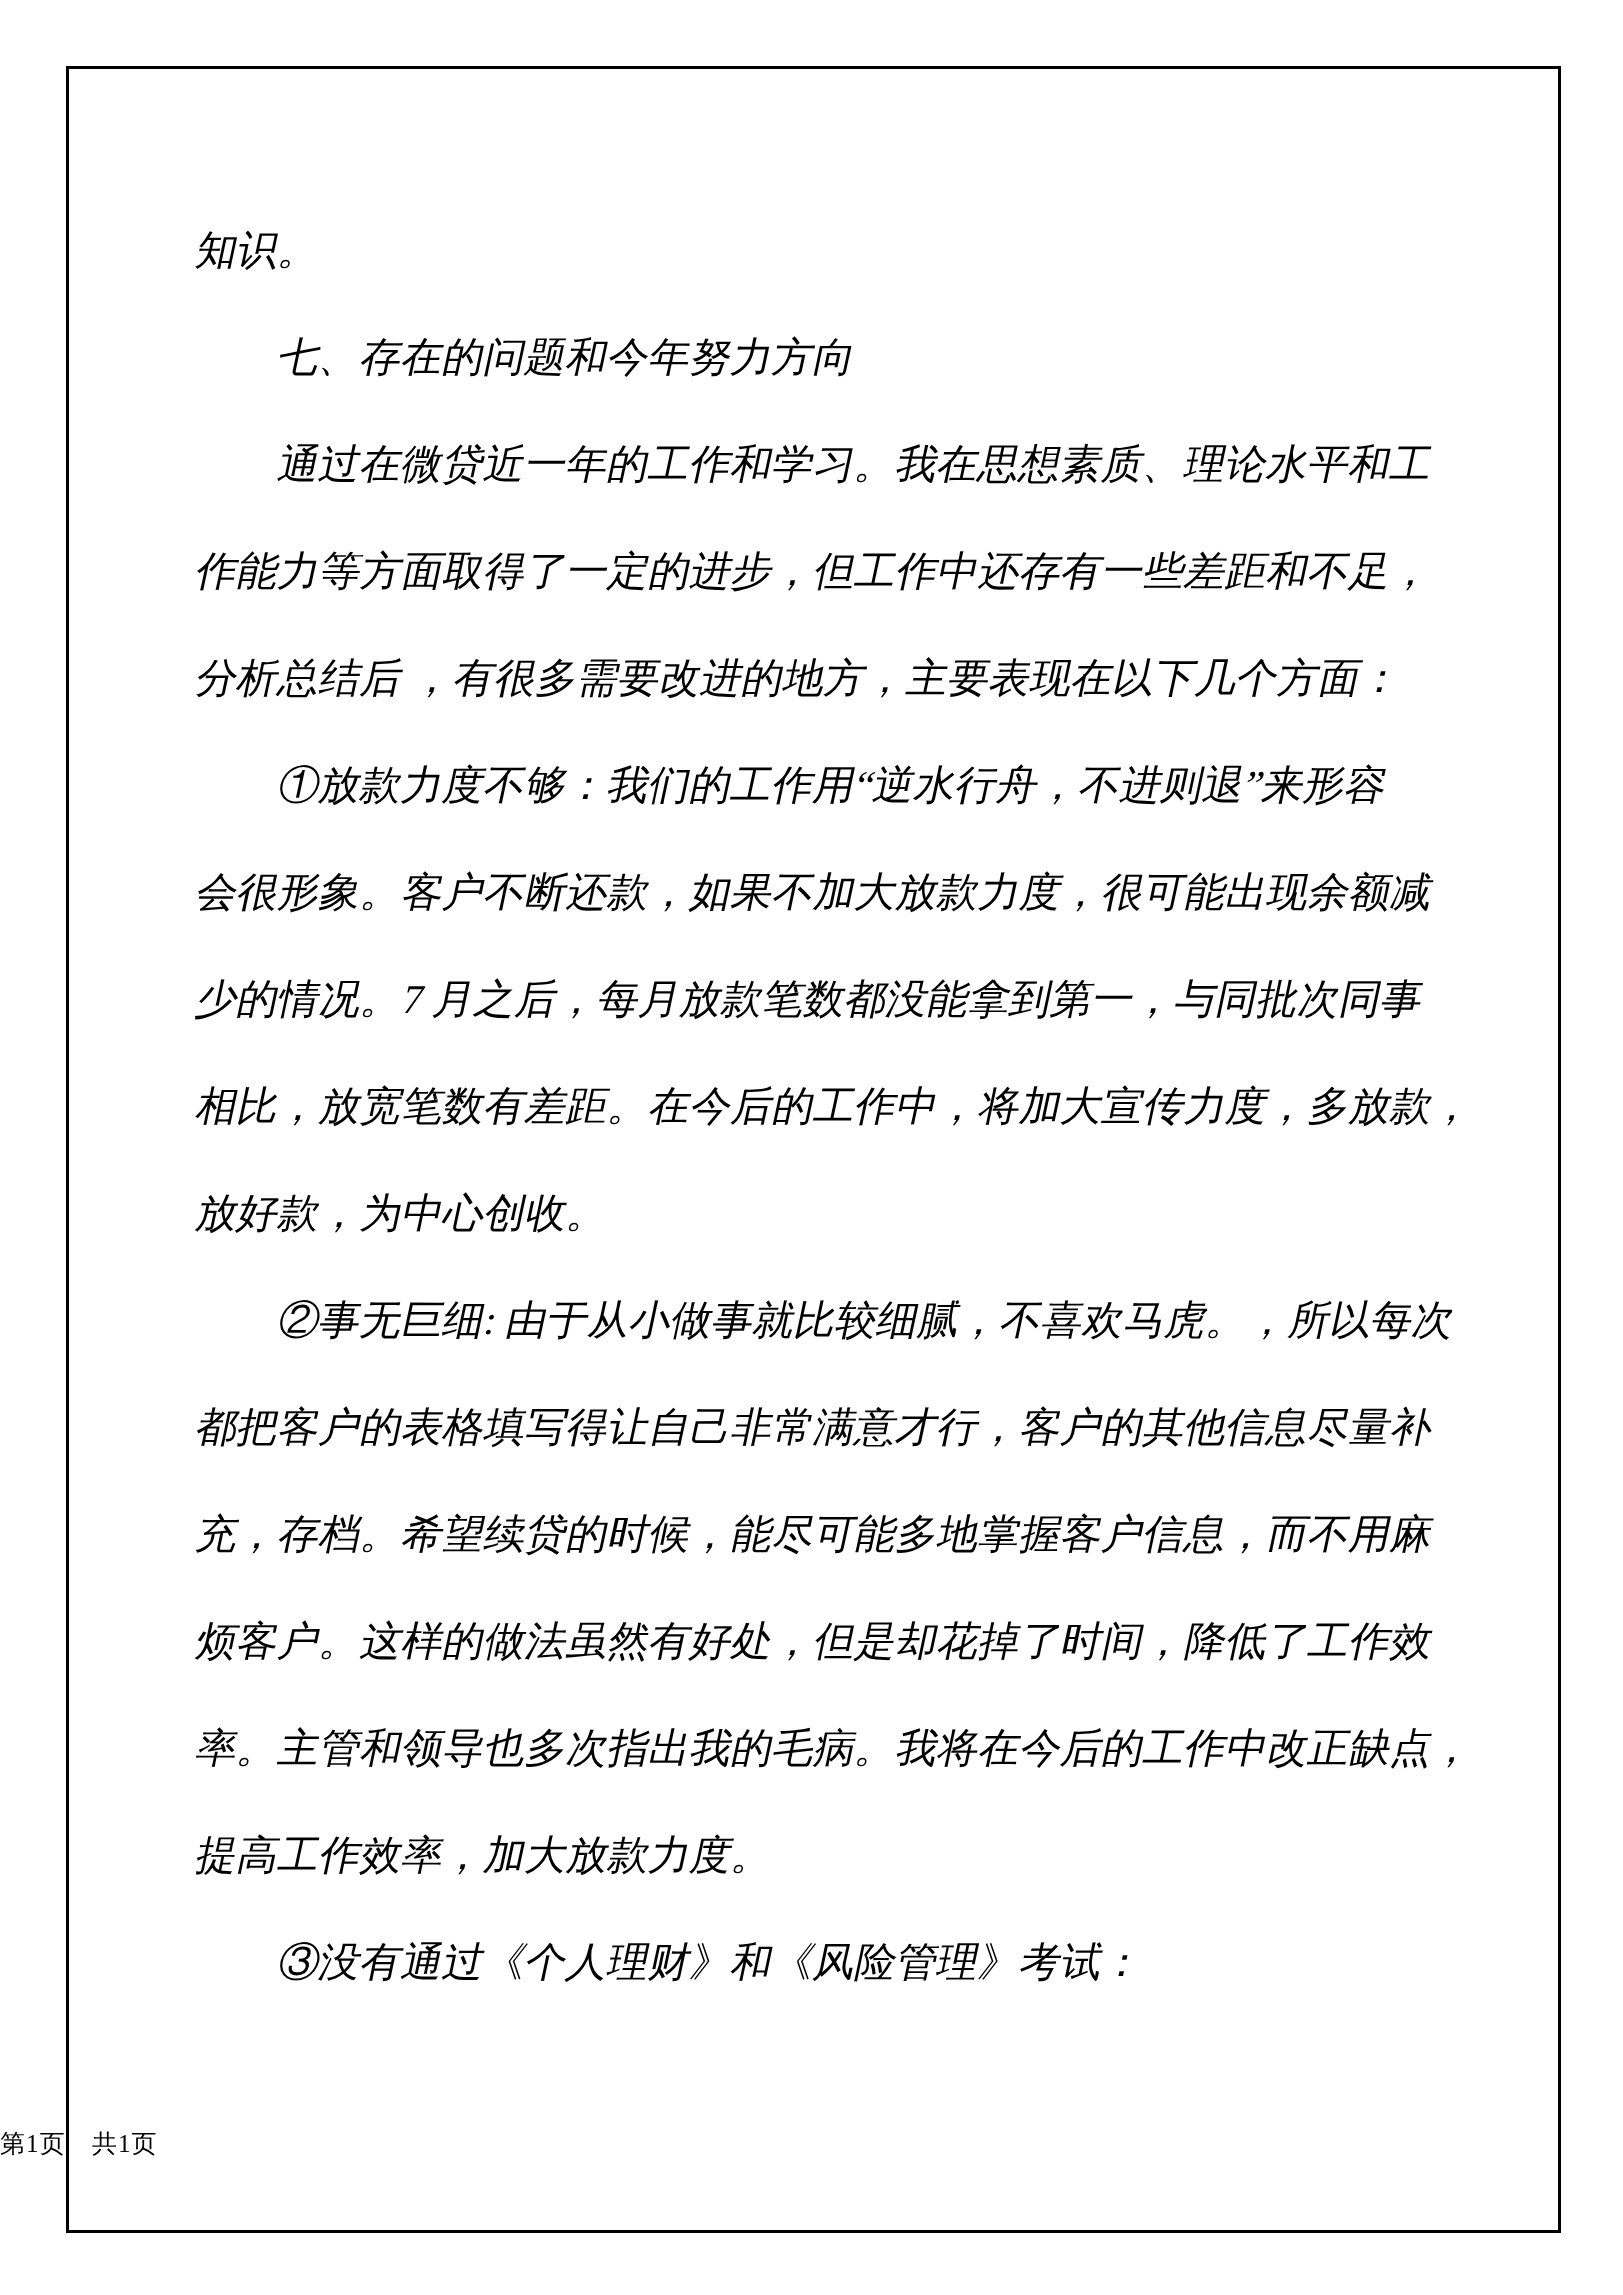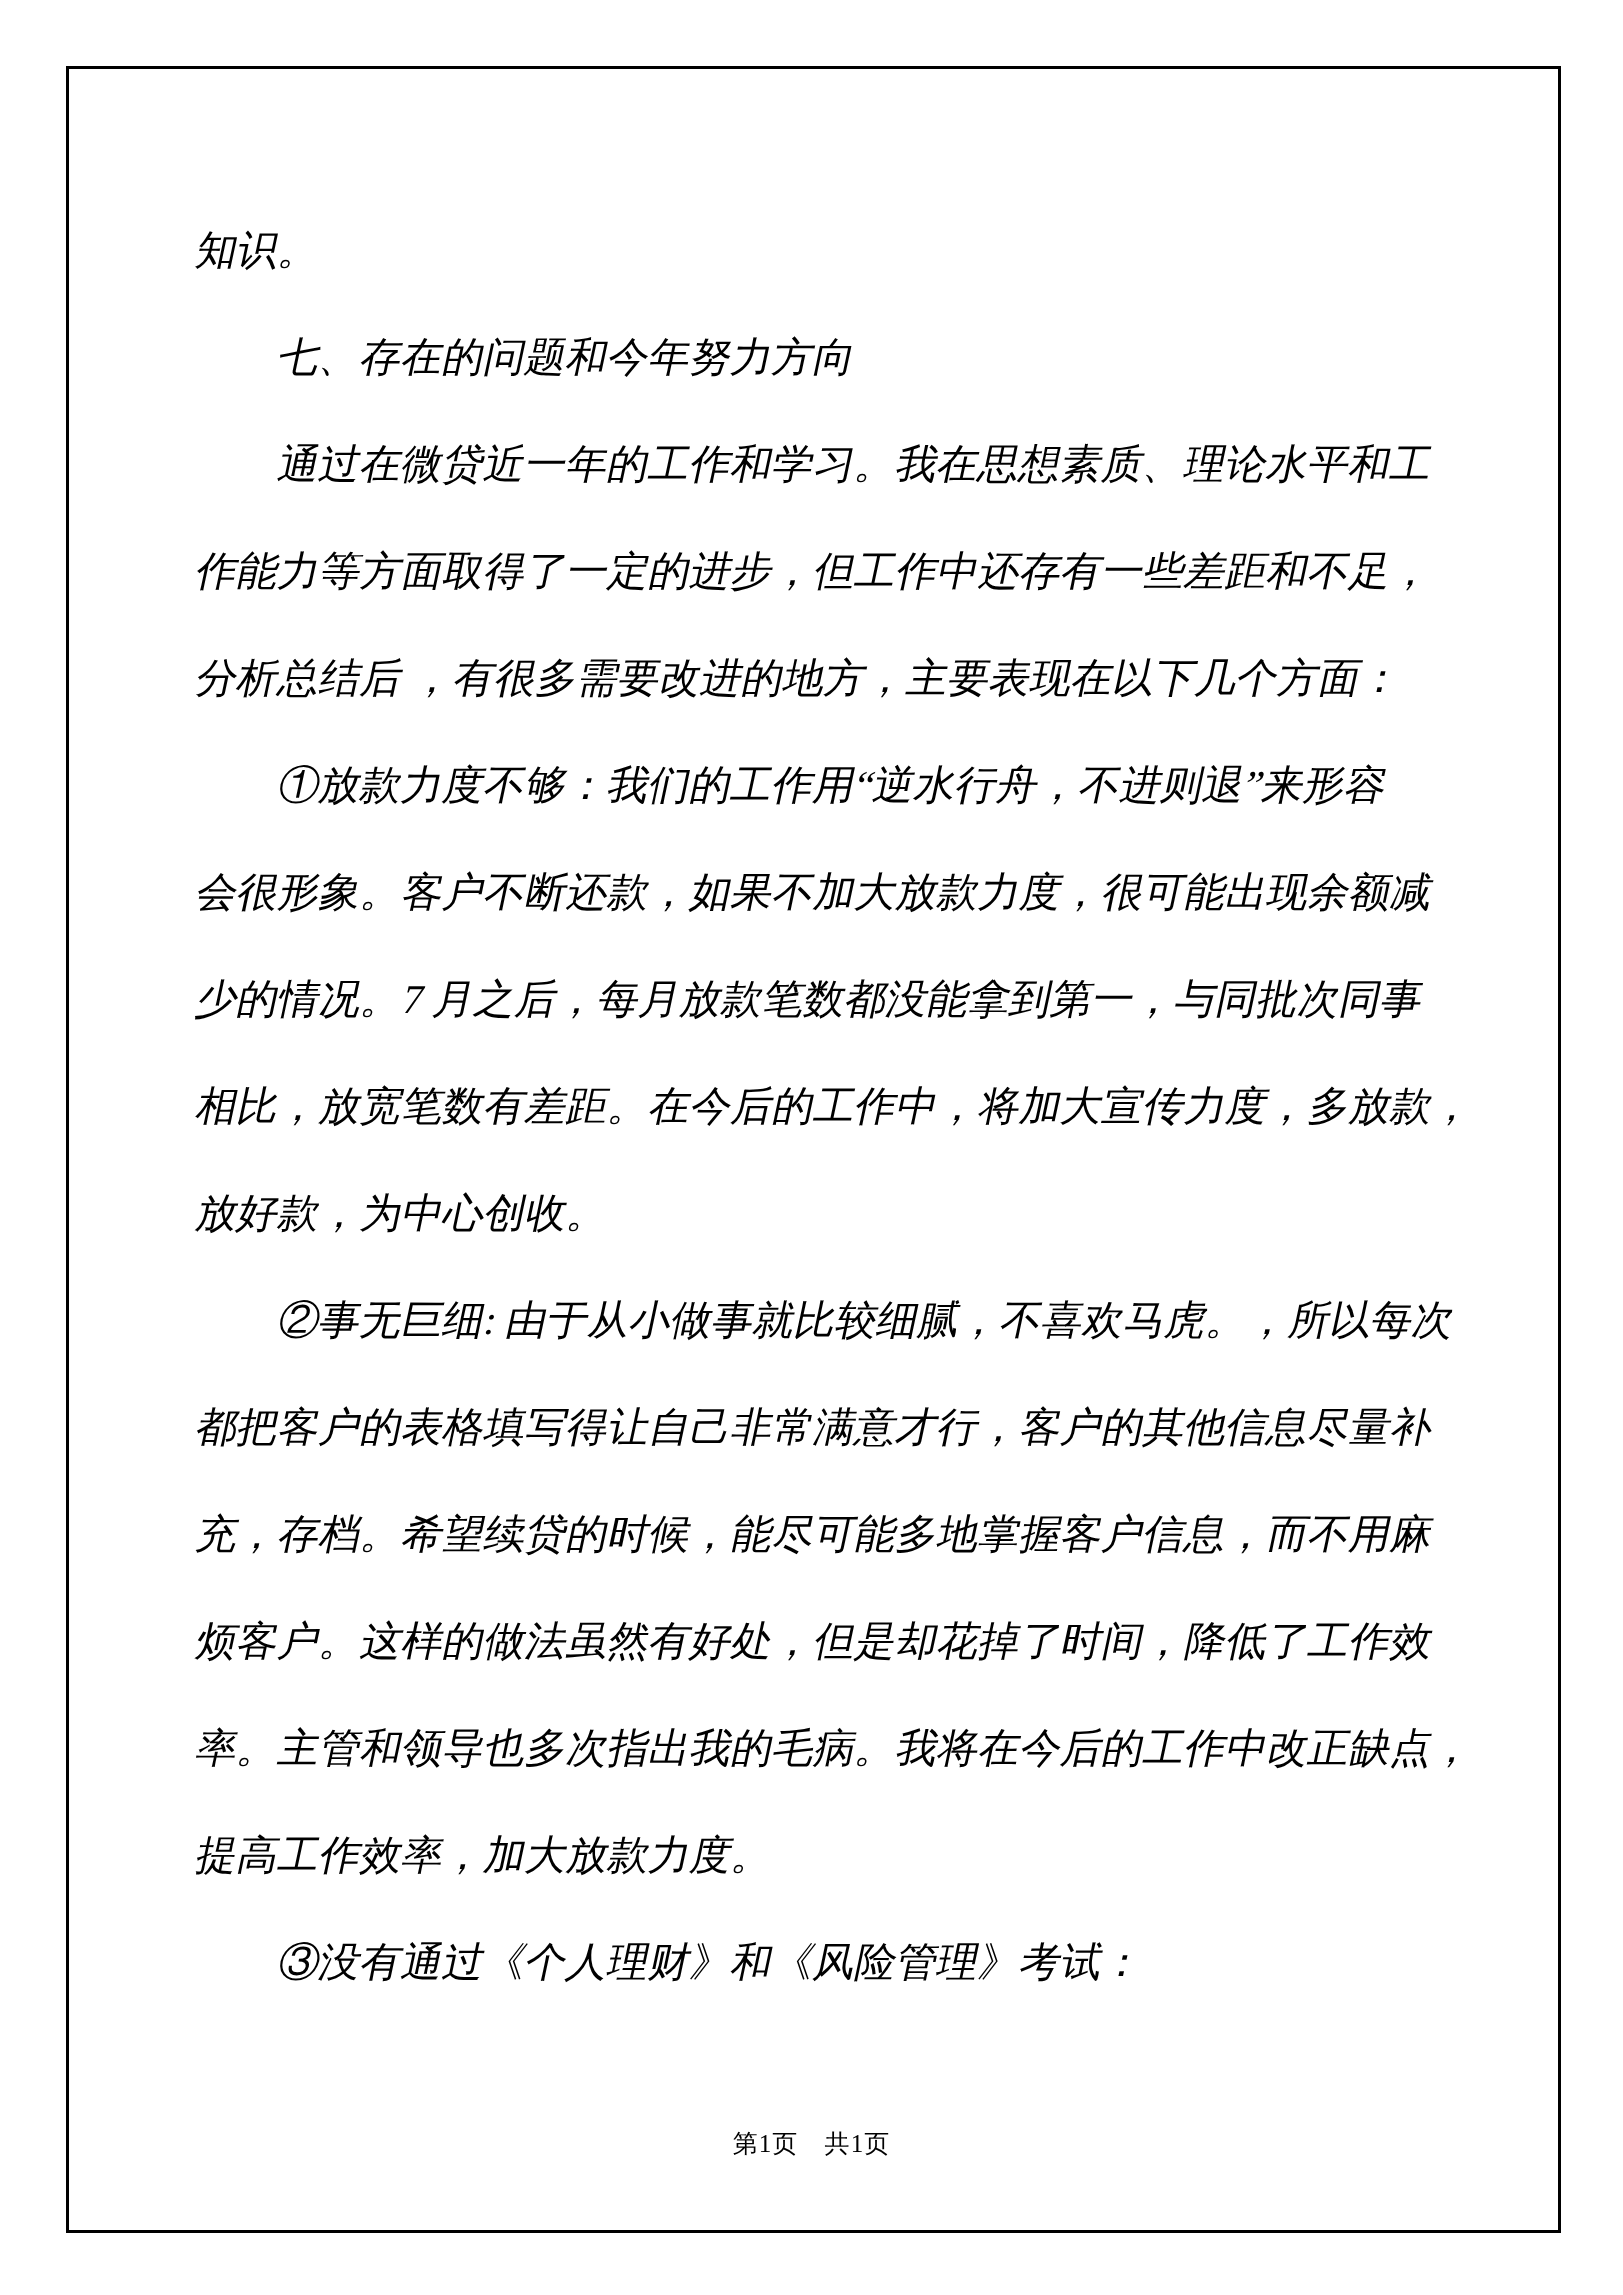--- a/index.html
+++ b/index.html
@@ -39,21 +39,21 @@
     font-weight: 400;
   }
   .line.indent {
     padding-left: 82px; 
   }
   .page-footer {
     position: absolute;
     left: 0;
     top: 2125px;
     width: 1623px;
-    text-align: center;
+    text-align: left;
     font-size: 25px;
     line-height: 37px;
     letter-spacing: 1.1px;
     color: #000000;
   }
 </style>
 </head>
 <body>
 
 <div class="page-border"></div>

